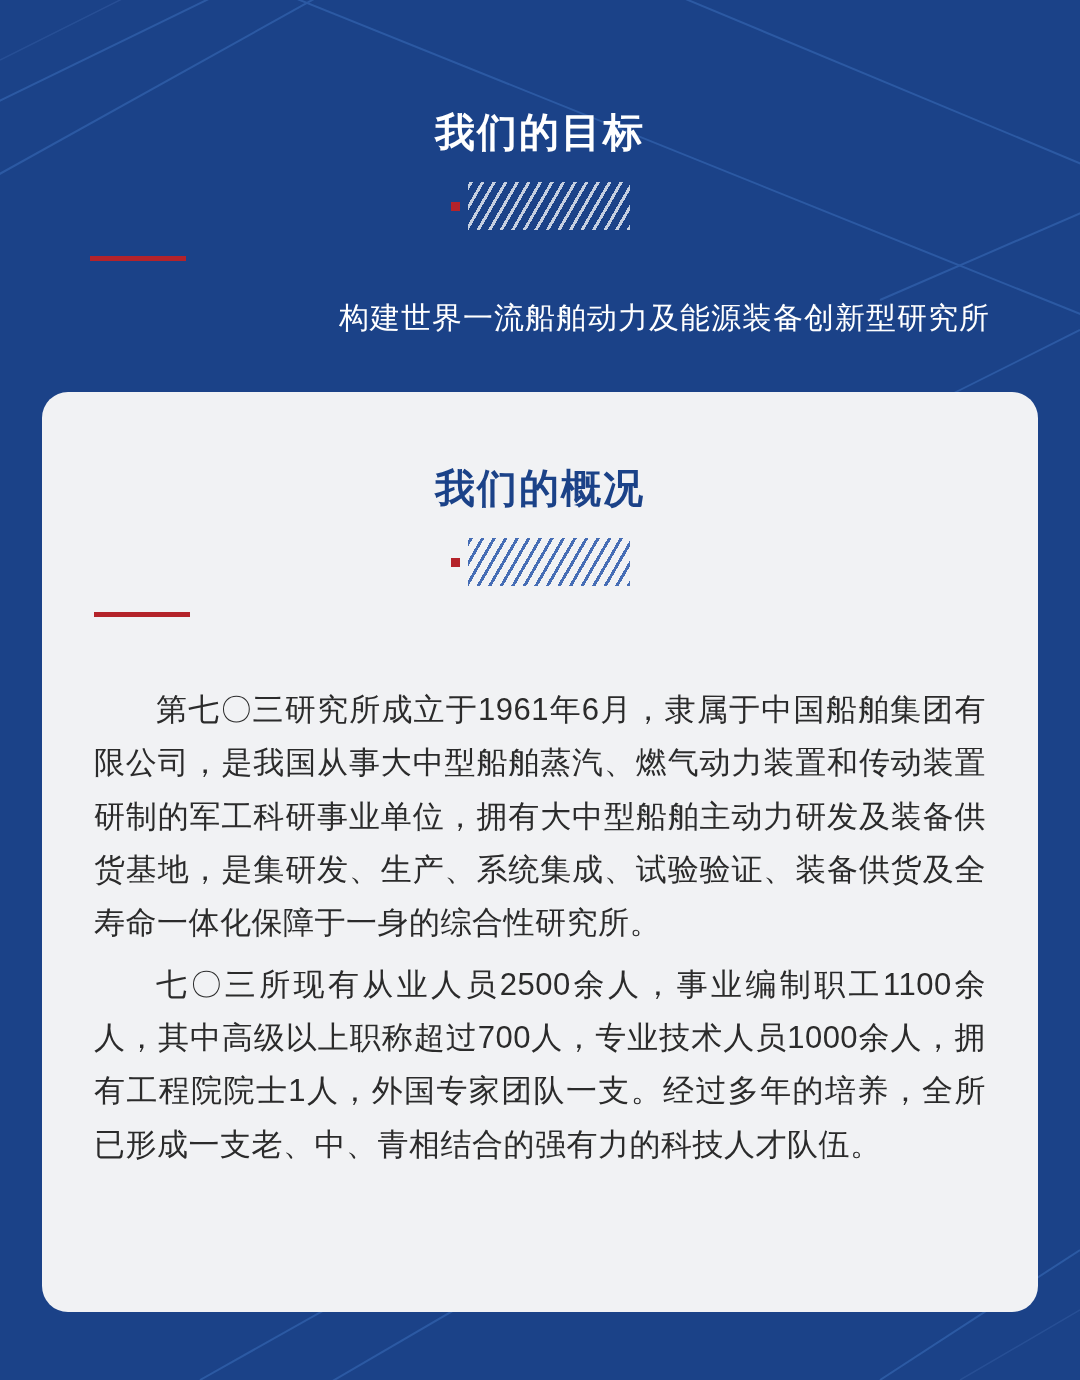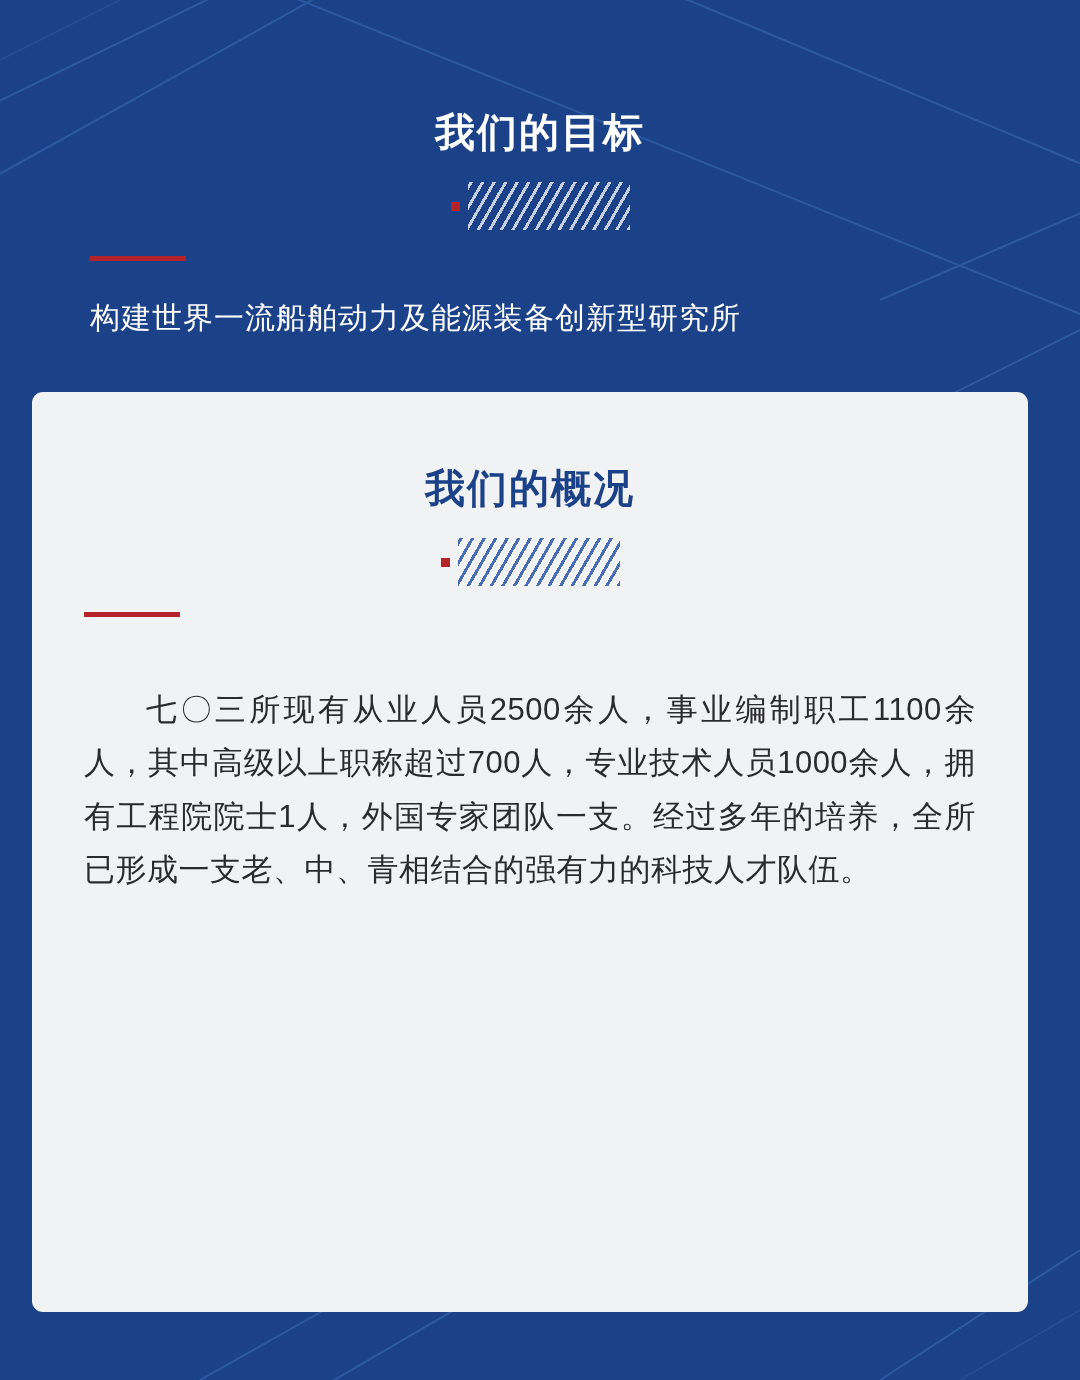--- a/index.html
+++ b/index.html
@@ -82,31 +82,32 @@
     height: 5px;
     background: #b4232a;
     margin-top: 26px;
   }
   .goal-text {
     margin-top: 36px;
     color: #ffffff;
     font-size: 30px;
     letter-spacing: 1px;
     line-height: 1.4;
+    text-align: right;
   }
 
   
   .overview-card {
     position: absolute;
-    left: 32px;
+    left: 42px;
     top: 392px;
     width: 996px;
     height: 920px;
     background: #f1f2f4;
-    border-radius: 11px;
+    border-radius: 26px;
     box-sizing: border-box;
   }
   .card-inner {
     position: absolute;
     left: 52px;
     top: 72px;
     right: 52px;
   }
   .body-text {
     margin-top: 66px;
@@ -160,16 +161,17 @@
   <div class="card-inner">
     <div class="heading-row">
       <div class="heading-title on-light">我们的概况</div>
       <div class="heading-deco">
         <span class="deco-dot"></span>
         <span class="deco-hatch-blue"></span>
       </div>
     </div>
     <div class="rule"></div>
     <div class="body-text">
+      <p>第七〇三研究所成立于1961年6月，隶属于中国船舶集团有限公司，是我国从事大中型船舶蒸汽、燃气动力装置和传动装置研制的军工科研事业单位，拥有大中型船舶主动力研发及装备供货基地，是集研发、生产、系统集成、试验验证、装备供货及全寿命一体化保障于一身的综合性研究所。</p>
       <p>七〇三所现有从业人员2500余人，事业编制职工1100余人，其中高级以上职称超过700人，专业技术人员1000余人，拥有工程院院士1人，外国专家团队一支。经过多年的培养，全所已形成一支老、中、青相结合的强有力的科技人才队伍。</p>
     </div>
   </div>
 </section>
 
 </body></html>

